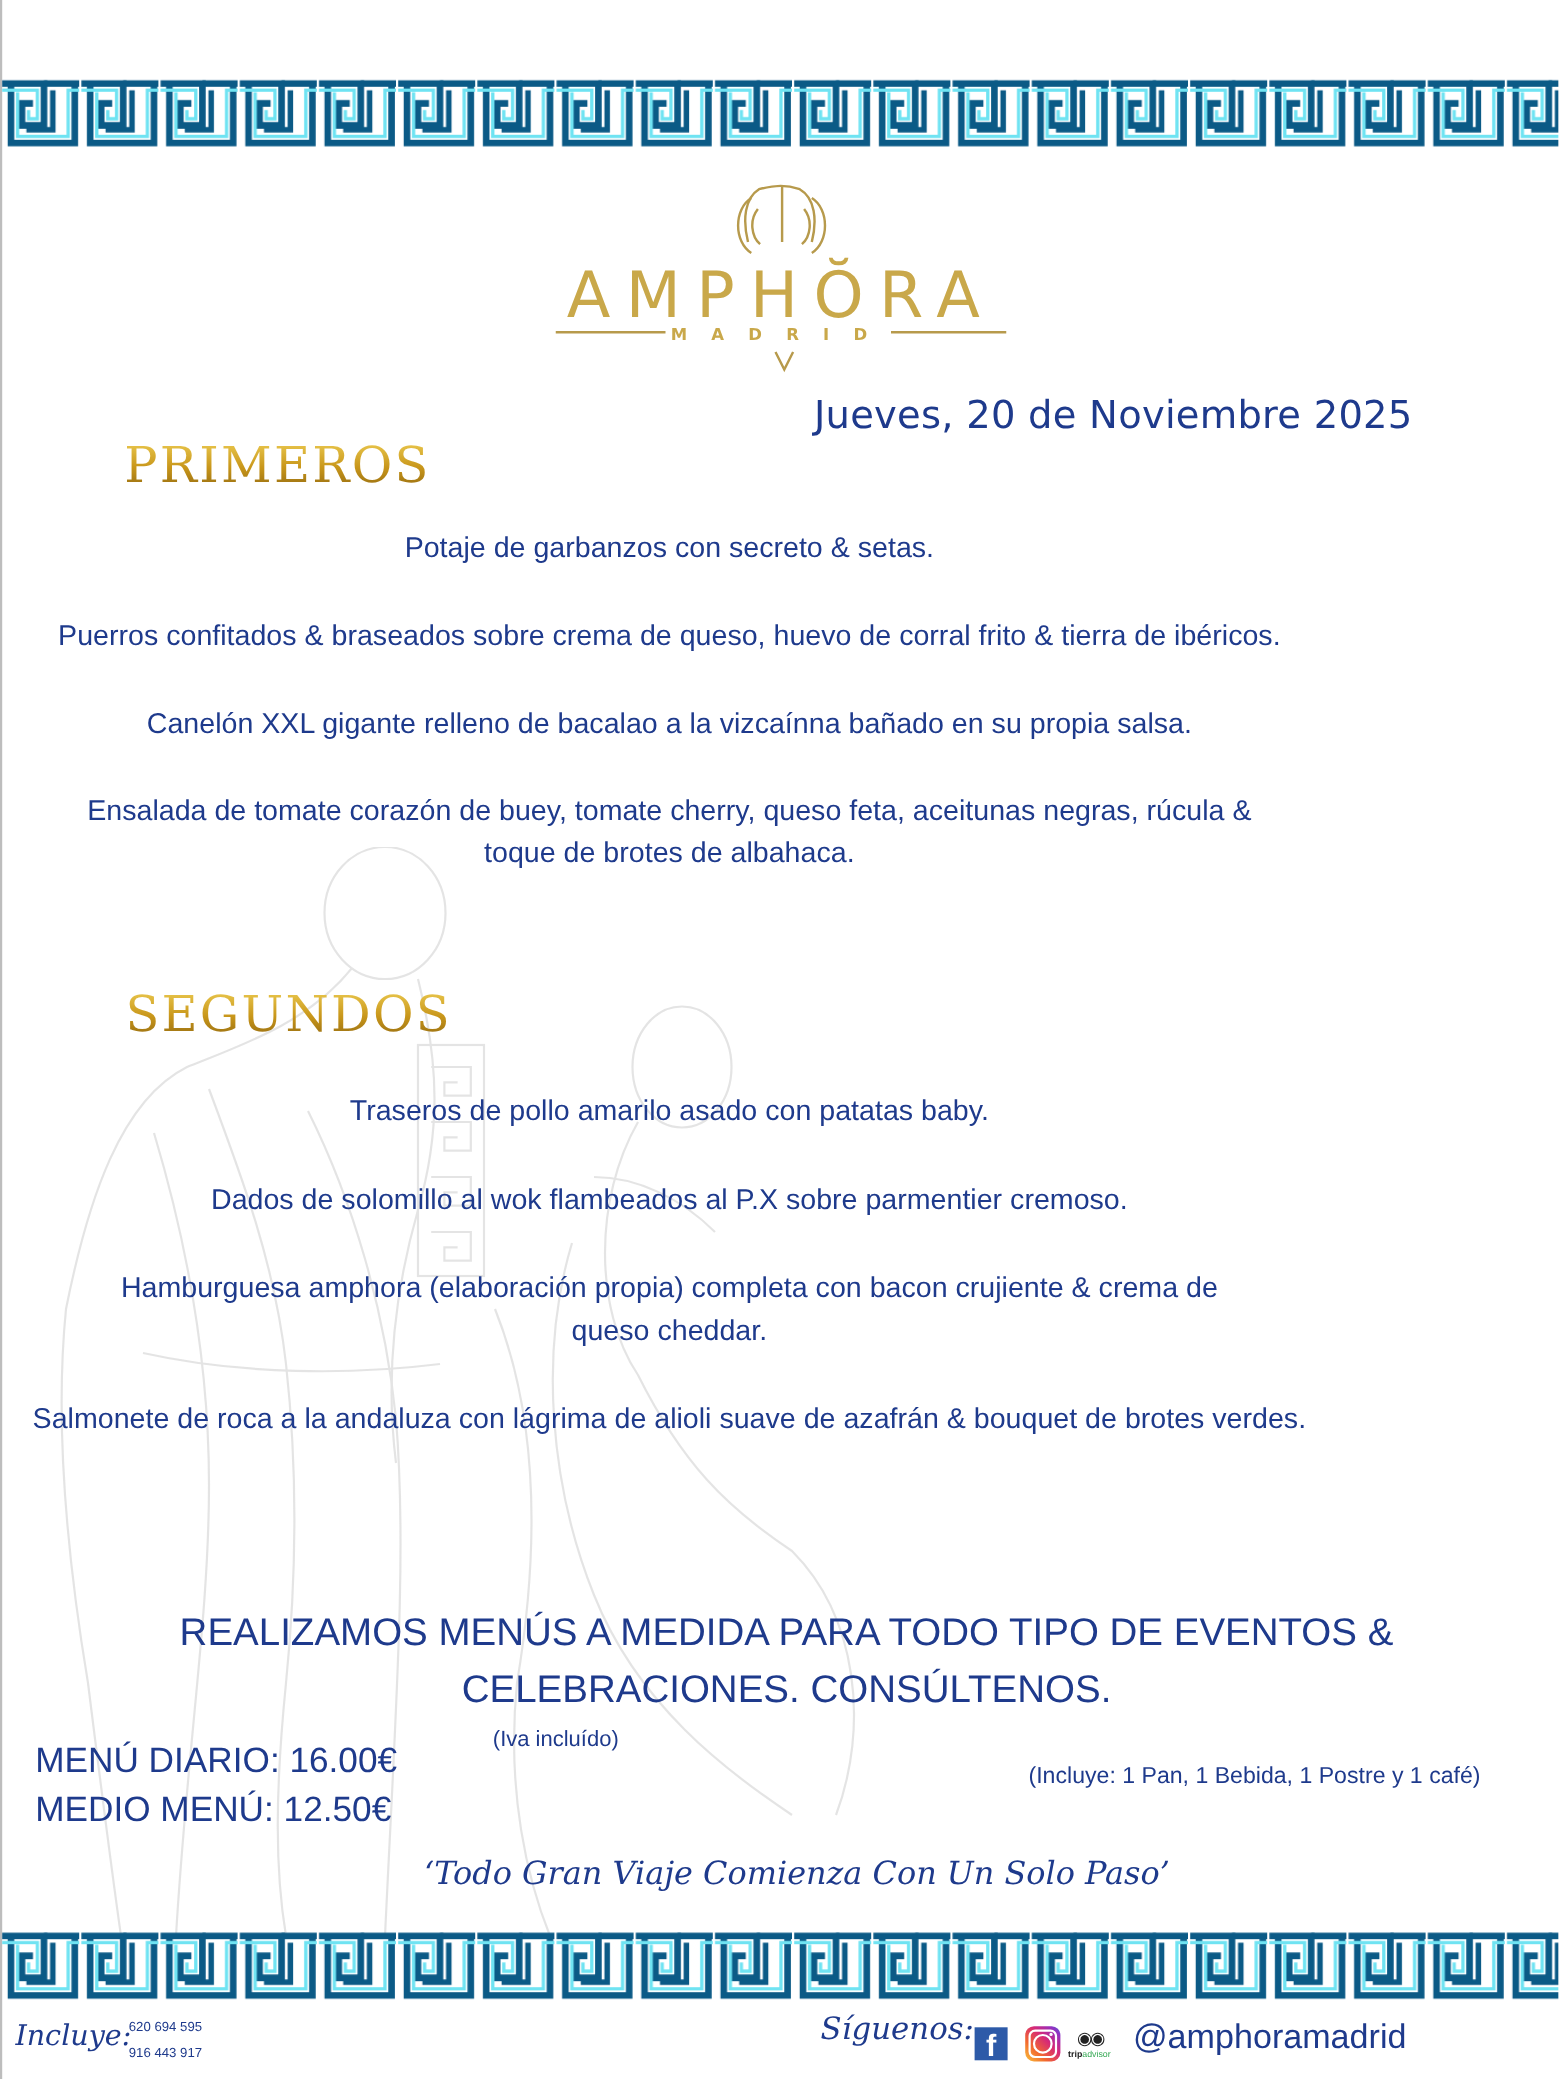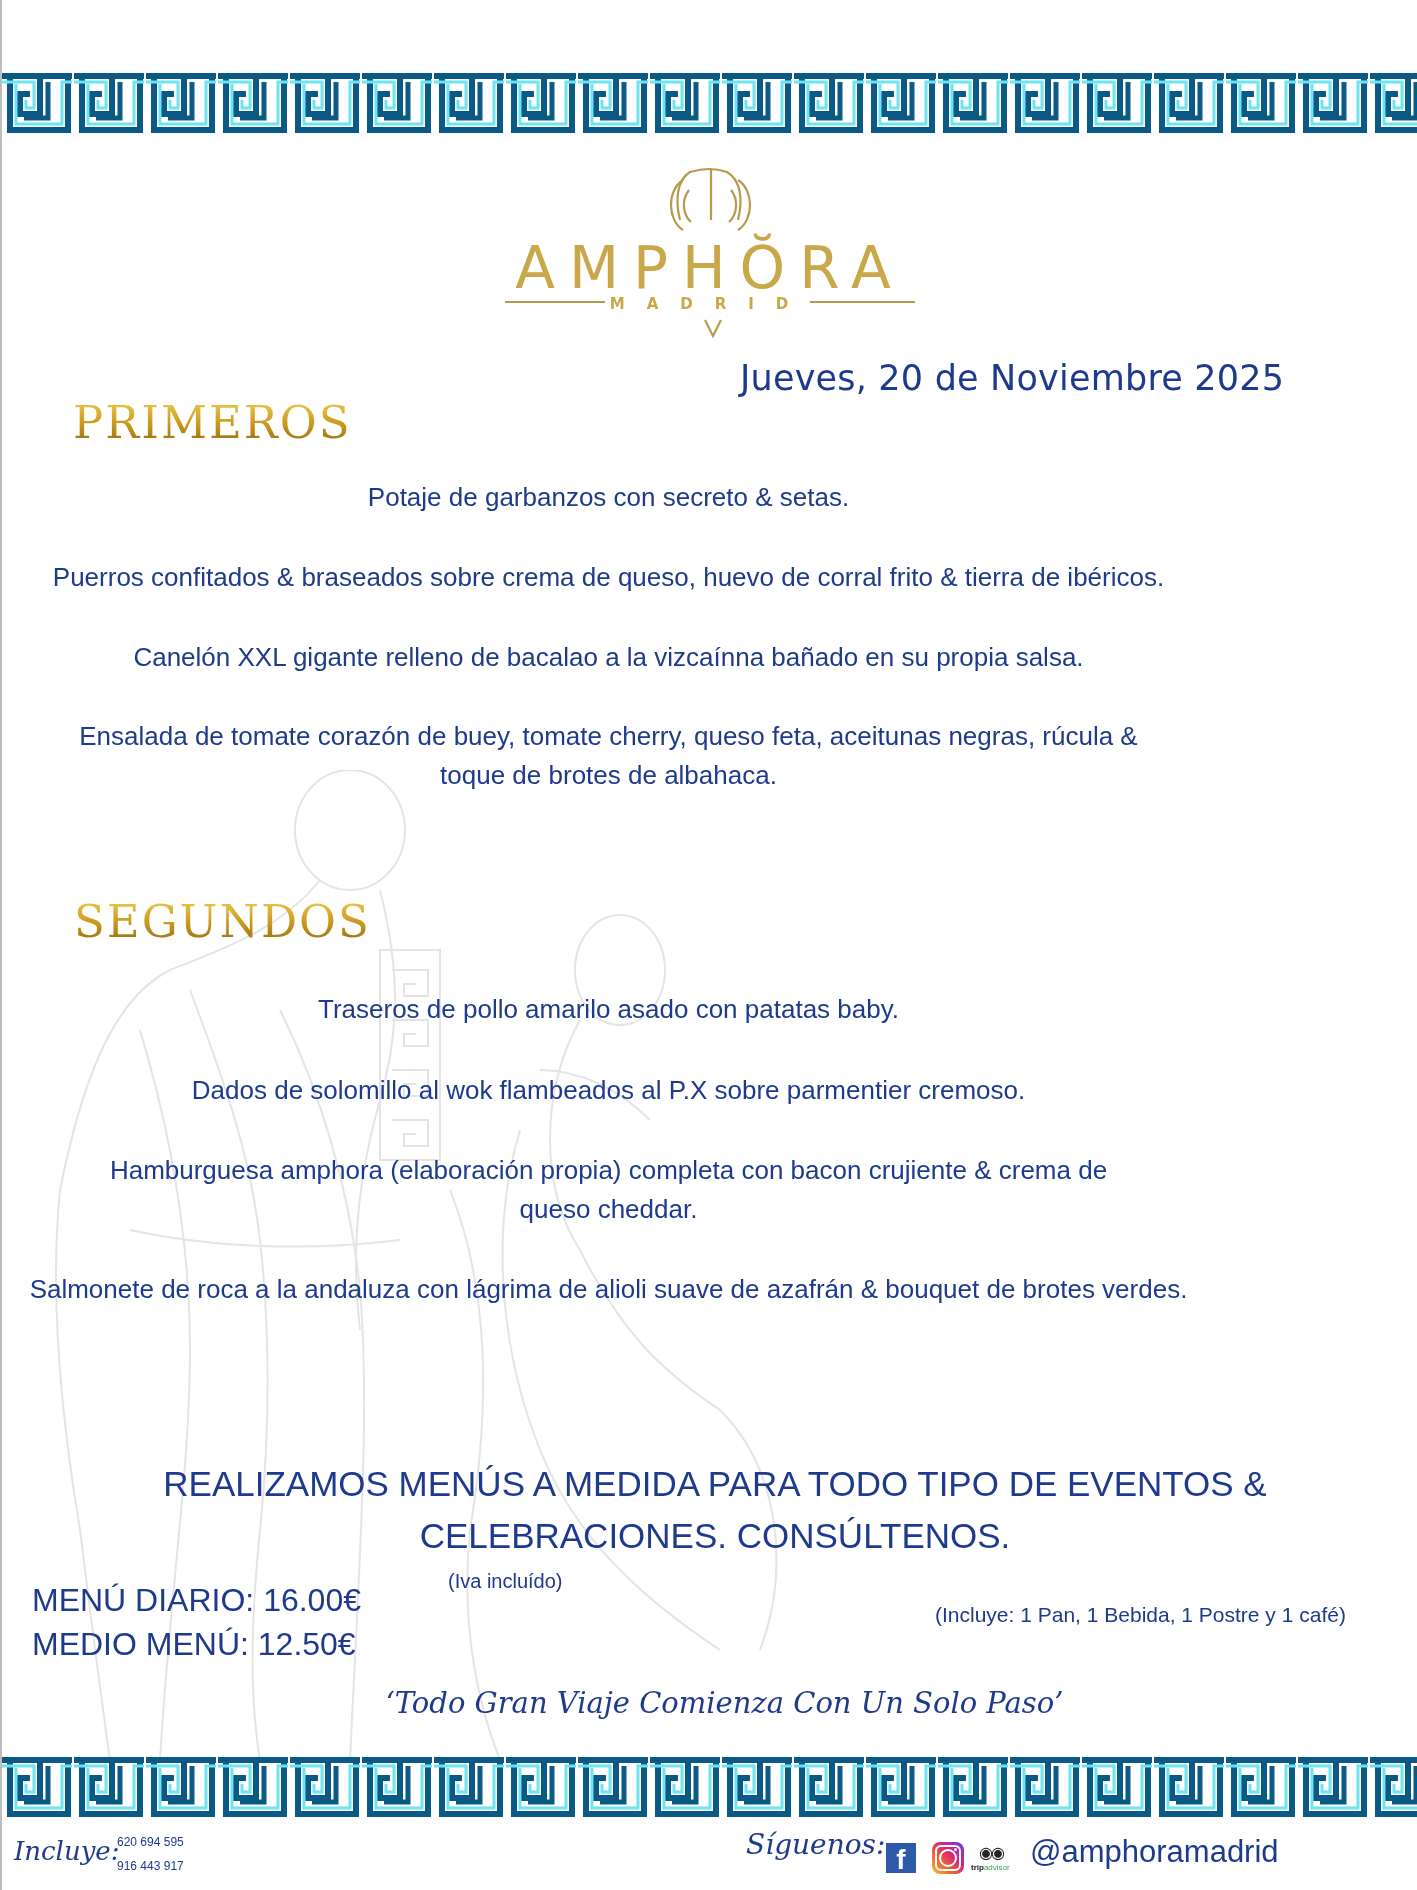--- a/index.html
+++ b/index.html
@@ -17,21 +17,21 @@
   .watermark { position: absolute; left: 20px; top: 770px; width: 780px; height: 1000px; opacity: 0.55; }
 
   .logo { position: absolute; left: 505px; top: 160px; width: 410px; height: 180px; }
 
   .date { position: absolute; left: 740px; top: 358px; font-size: 35px; color: #1e3a8c; letter-spacing: 0.2px; }
 
   .section-title {
     position: absolute; font-family: "DejaVu Serif", serif; font-size: 45px; letter-spacing: 2px;
     color: #c9a021;
     background: linear-gradient(180deg, #f2d35a 0%, #c8961a 55%, #8c6410 100%);
-    -webkit-background-clip: text; background-clip: text; -webkit-text-fill-color: transparent;
+    -webkit-background-clip: text; background-clip: text; margin-left: 40px; -webkit-text-fill-color: transparent;
   }
   .primeros-title { left: 73px; top: 396px; }
   .segundos-title { left: 74px; top: 895px; }
 
   .dish {
     position: absolute; left: 0; width: 1217px; text-align: center;
     font-size: 26px; line-height: 39px; color: #1e3a8c;
     font-family: "Liberation Sans", sans-serif;
   }
 

